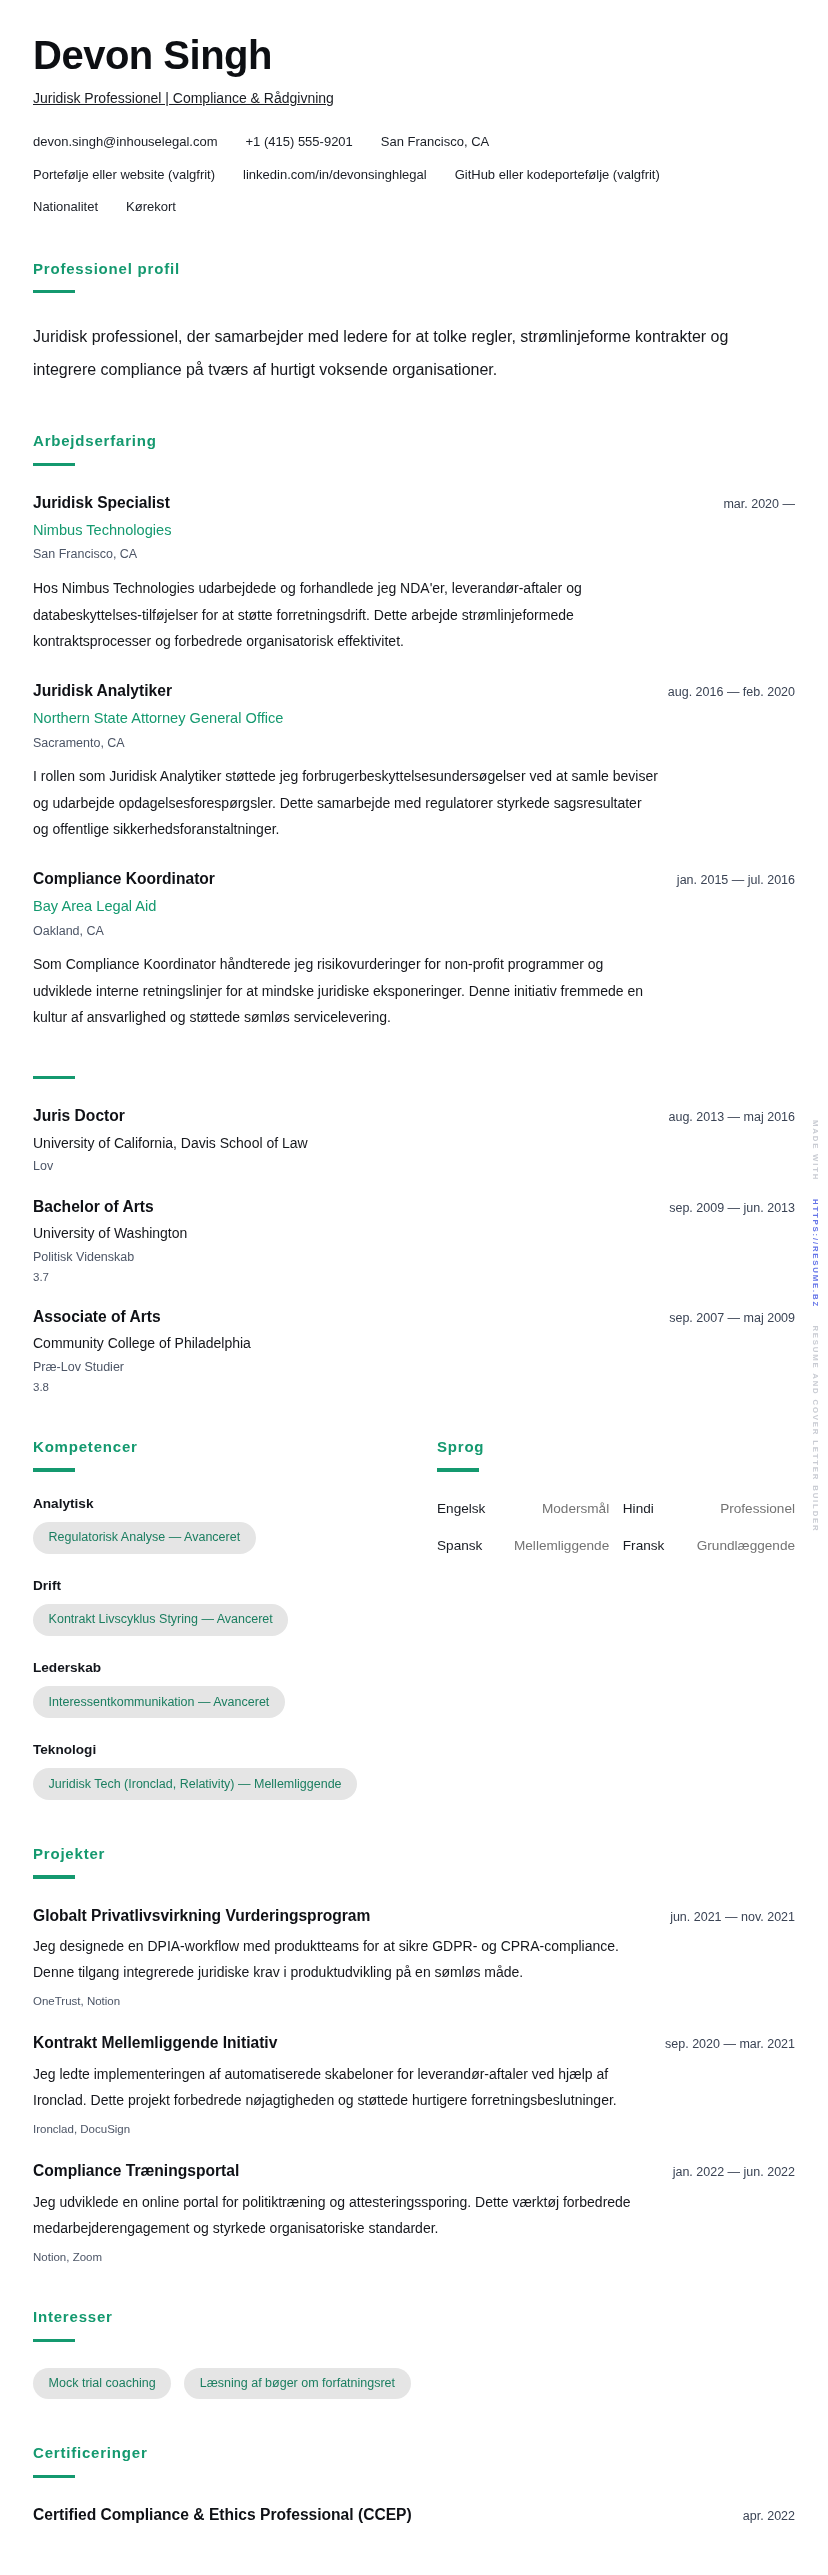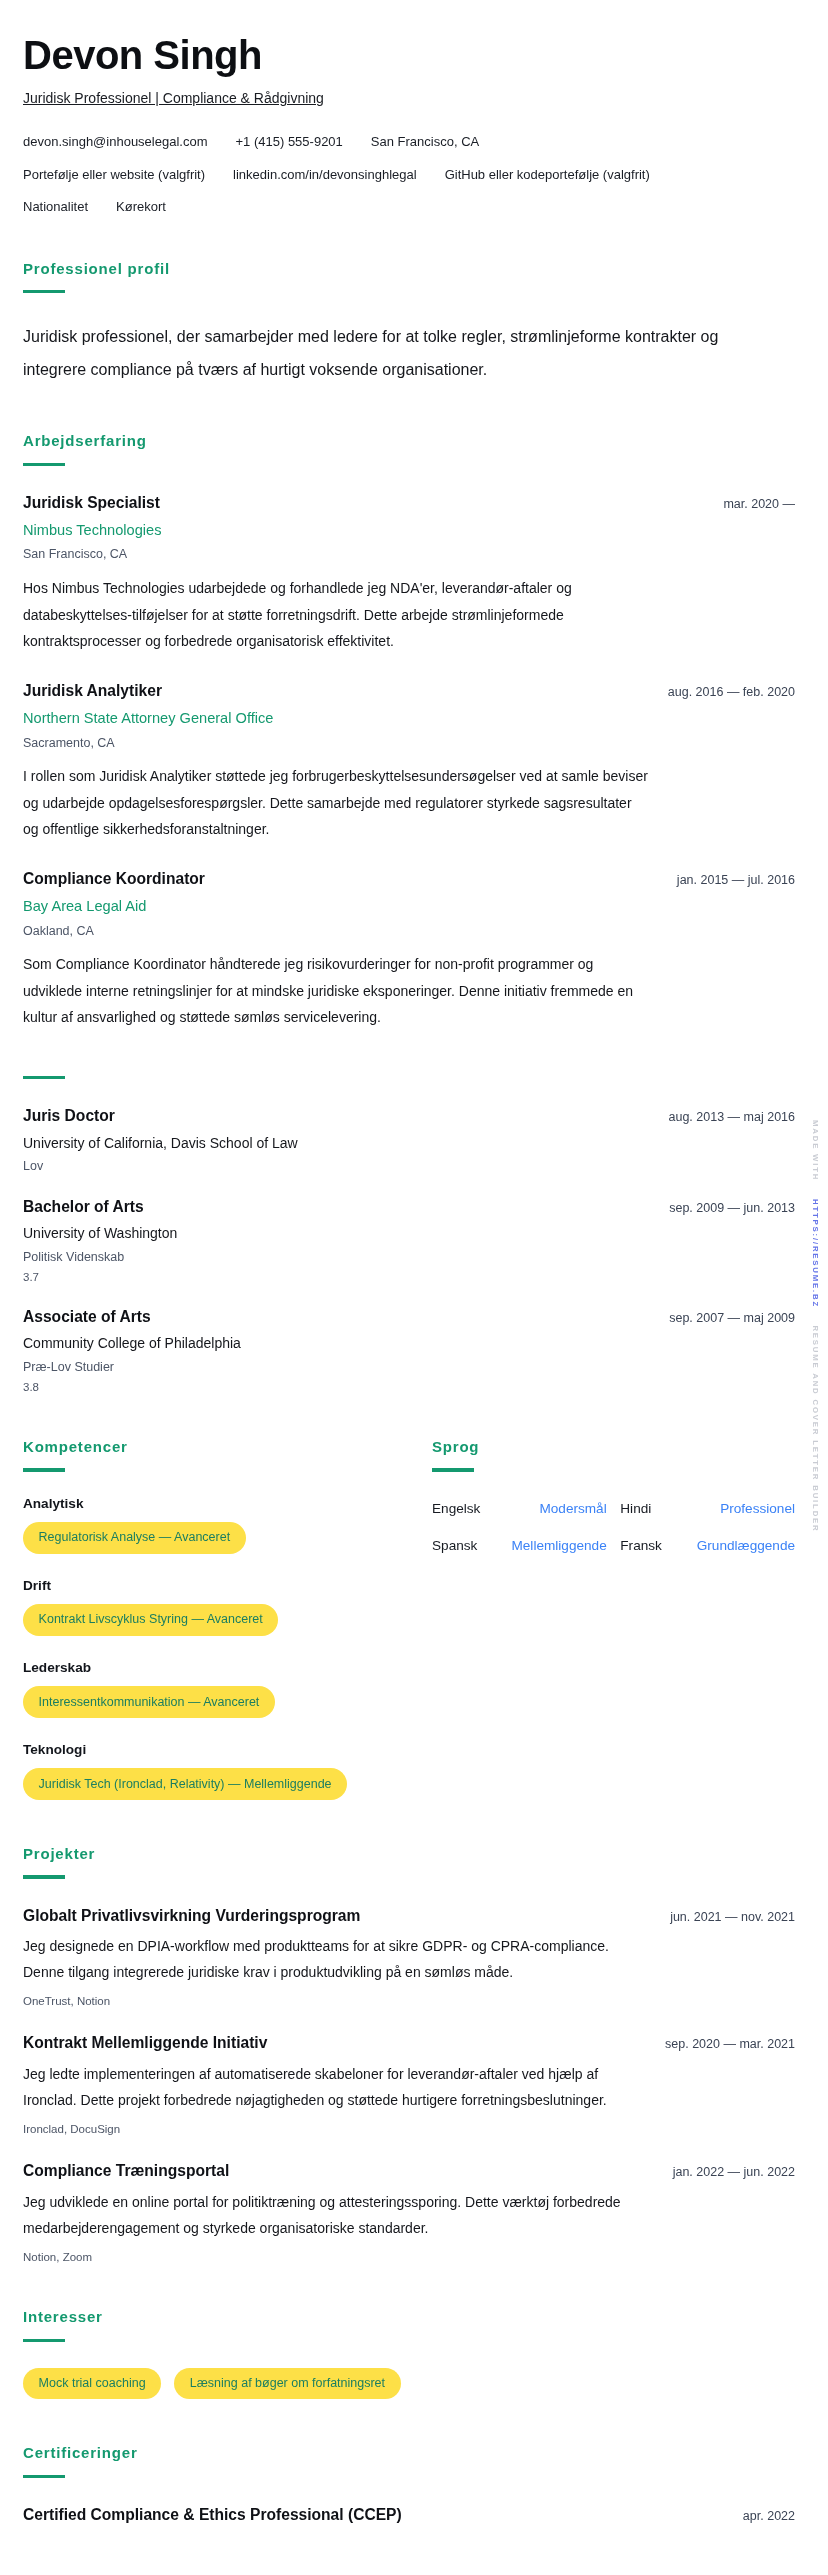--- a/index.html
+++ b/index.html
@@ -1,21 +1,21 @@
 <!DOCTYPE html>
 <html style="font-size:8.3px"><head>
 <meta charset="utf-8">
 <style>
   * { margin:0; padding:0; box-sizing:border-box; }
   html,body { background:#ffffff; }
   body {
     width:828px; height:2576px; position:relative; overflow:hidden;
     font-family:"Liberation Sans","DejaVu Sans",sans-serif; color:#15171c;
   }
-  .page { position:relative; width:100%; height:100%; padding:33px 33px 0 23px; }
+  .page { position:relative; width:100%; height:100%; padding:33px 33px 0 33px; }
 
   
   .name { font-size:40px; font-weight:700; letter-spacing:-0.5px; color:#0d0f13; line-height:1.12; }
   .subtitle { font-size:14px; color:#181b21; margin-top:11.5px; line-height:1.3;text-decoration:underline; }
   .contact { margin-top:27px; }
   .contact-row { display:flex; gap:28px; font-size:13px; color:#1a1e26; margin-bottom:16.7px; line-height:1.2; }
 
   
   .section { margin-top:45px; }
   .sec-h { font-size:15px; font-weight:700; letter-spacing:0.8px; color:#14996F; }
@@ -41,27 +41,27 @@
   .edu-school { font-size:14px; color:#15171c; margin-top:9.4px; }
   .edu-field { font-size:12.5px; color:#4c5566; margin-top:8.3px; }
   .edu-gpa { font-size:11.5px; color:#4c5566; margin-top:7.3px; }
 
   
   .two-col { display:grid; grid-template-columns:1fr 1fr; column-gap:46px; margin-top:45px; }
   .skill-group { margin-top:24px; }
   .skill-group:first-of-type { margin-top:28px; }
   .skill-label { font-size:13.6px; font-weight:700; color:#12151b; }
   .pill {
-    display:inline-block; background:#fde047; color:#1B7E60;
+    display:inline-block; background:#e5e5e5; color:#1B7E60;
     font-size:12.5px; padding:8.3px 15.6px; border-radius:521px; margin-top:11.5px; line-height:1.2;
   }
   .lang-grid { display:grid; grid-template-columns:1fr 1fr; column-gap:13.6px; row-gap:22px; margin-top:29px; }
   .lang-row { display:flex; justify-content:space-between; align-items:baseline; font-size:13.6px; }
   .lang-name { color:#171b22; }
-  .lang-level { color:#3b82f6; text-align:left; padding-left:10.4px; }
+  .lang-level { color:#737373; text-align:left; padding-left:10.4px; }
 
   
   .tag-row { display:flex; flex-wrap:wrap; gap:13px; margin-top:26px; }
   .tag-row .pill { margin-top:0; }
 
   
   .watermark {
     position:absolute; top:1120px; right:8.3px;
     writing-mode:vertical-rl; white-space:nowrap;
     font-size:7.8px; font-weight:700; letter-spacing:1.8px;

